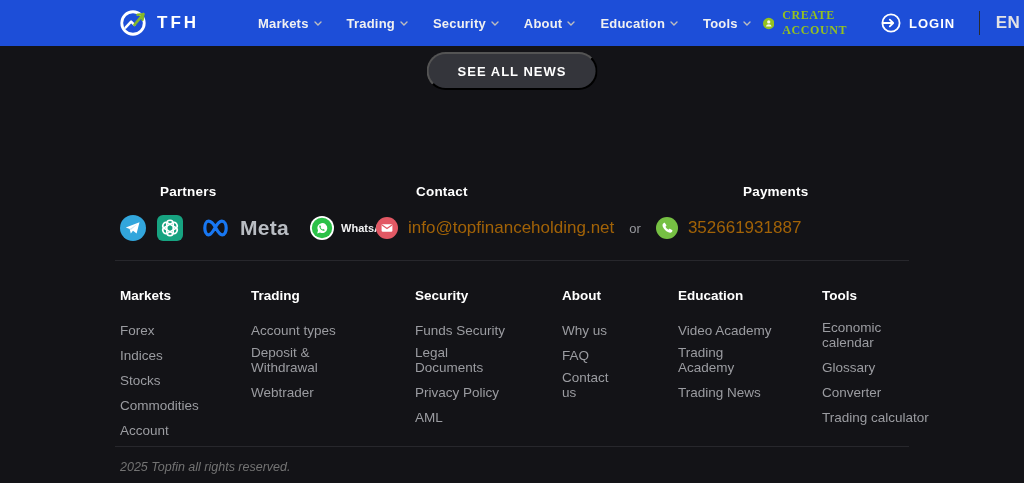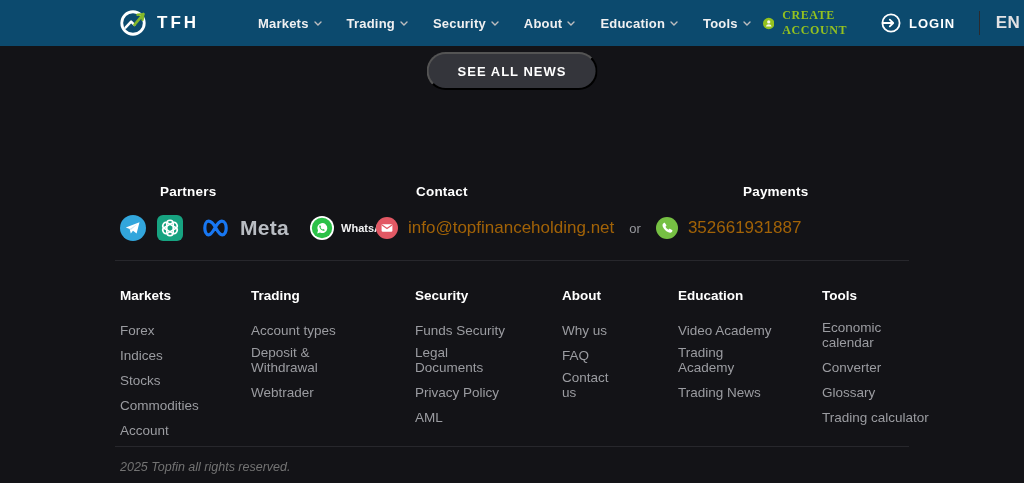--- a/index.html
+++ b/index.html
@@ -6,21 +6,21 @@
   html,body { background:#121216; }
   .frame {
     position:relative; width:1024px; height:483px; overflow:hidden;
     background:#131317;
     font-family:"Liberation Sans", sans-serif;
     -webkit-font-smoothing:antialiased;
   }
   
   .navbar {
     position:absolute; top:0; left:0; right:0; height:46px;
-    background:#0c4a6e; display:flex; align-items:center;gap:12px;
+    background:#1d4ed8; display:flex; align-items:center;gap:12px;
   }
   .logo { display:flex; align-items:center; margin-left:118px; gap:9px; cursor:pointer; }
   .logo-text { color:#ffffff; font-size:17px; font-weight:700; letter-spacing:3px; }
   .nav-vdivider { width:1px; height:24px; background:#2b2b2f; margin-left:17px; }
   .nav-menu { display:flex; align-items:center; gap:25px; margin-left:18px; }
   .nav-item {
     display:flex; align-items:center; gap:5px; cursor:pointer;
     color:#f0f0f1; font-size:13px; font-weight:600; letter-spacing:.2px;
   }
   .nav-item svg { margin-top:1px; }
@@ -345,28 +345,28 @@
       <div class="col">
         <h4>Tools</h4>
         <ul>
 
             <li>
               <a>Economic
 calendar</a>
             </li>
 
             <li>
+              <a>Glossary</a>
+            </li>
+
+            <li>
               <a>Converter</a>
             </li>
 
             <li>
-              <a>Glossary</a>
-            </li>
-
-            <li>
               <a>Trading calculator</a>
             </li>
           </ul>
       </div>
     </div>
 
   <div class="copyright">2025 Topfin all rights reserved.</div>
 
 </div>
 

